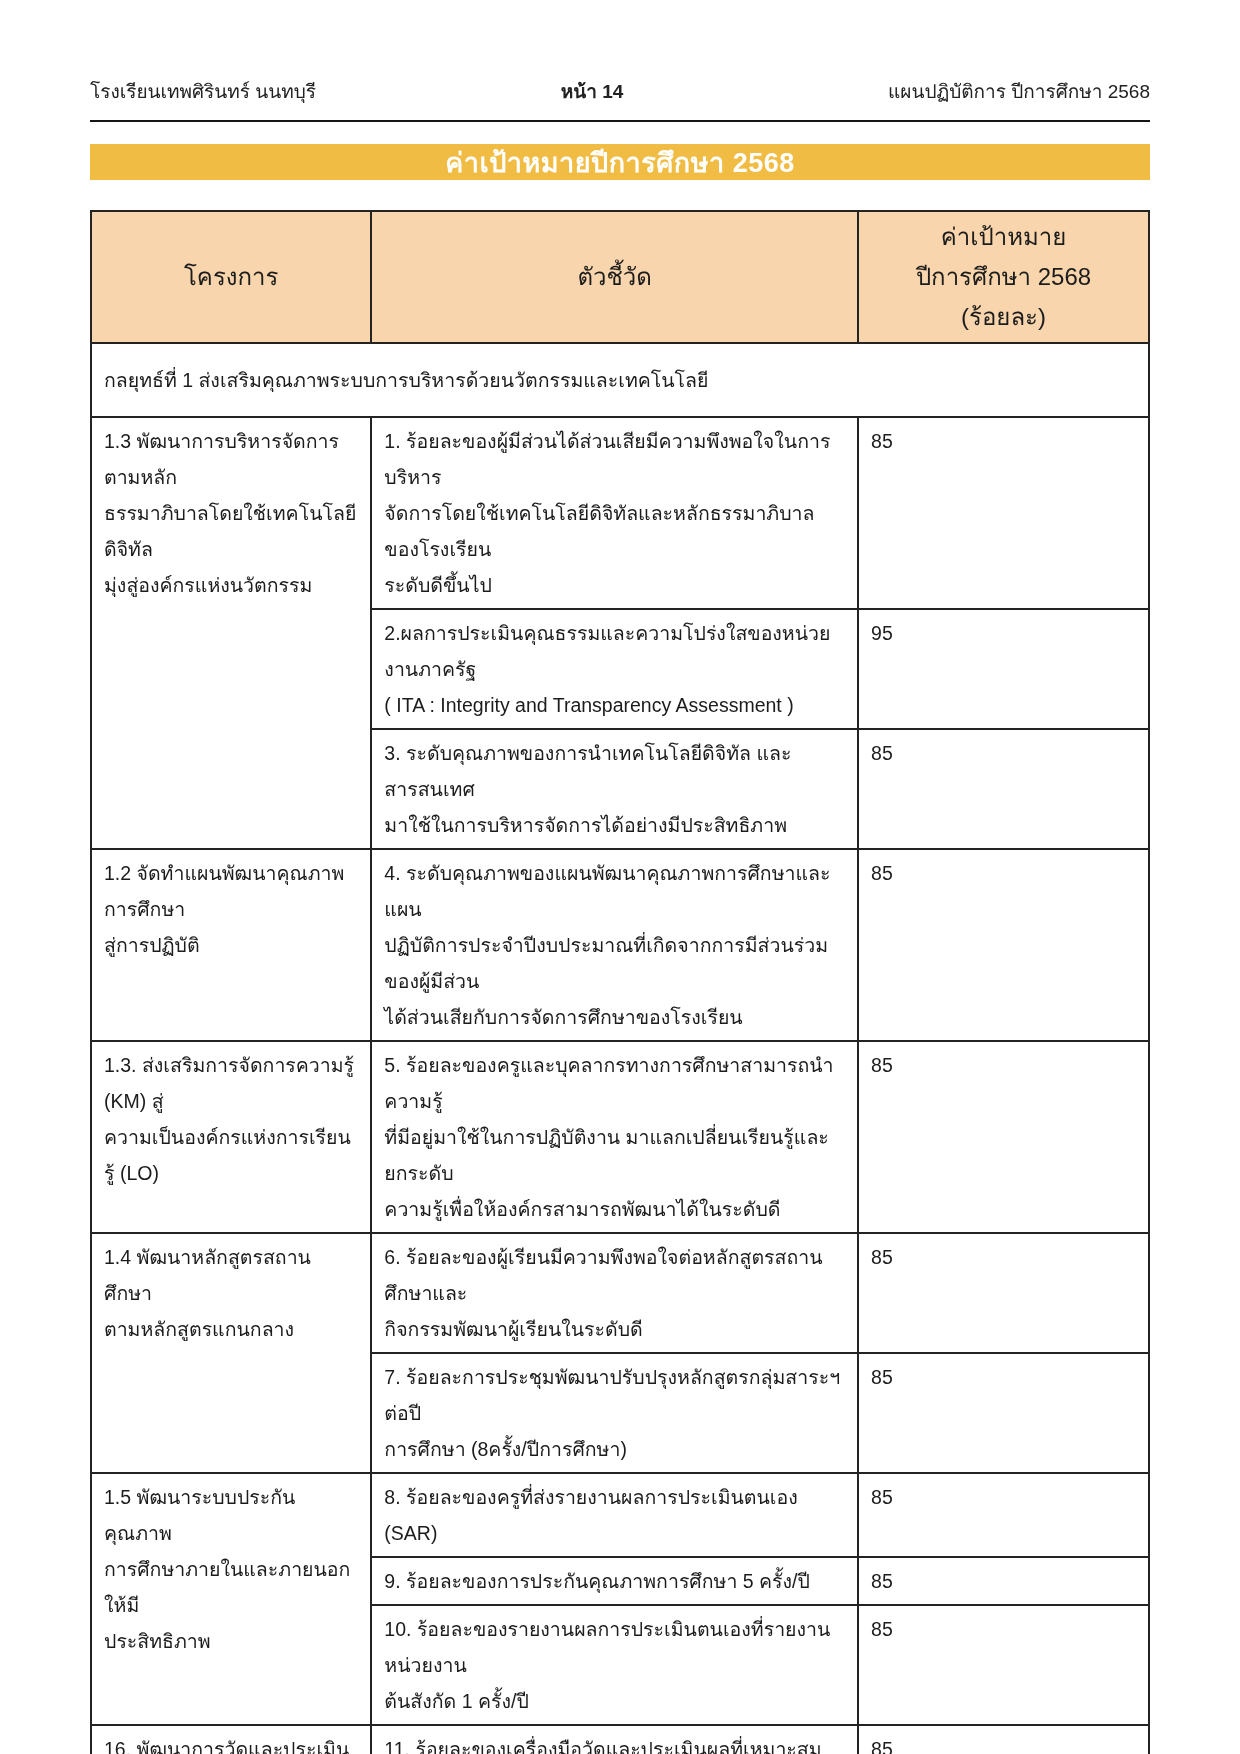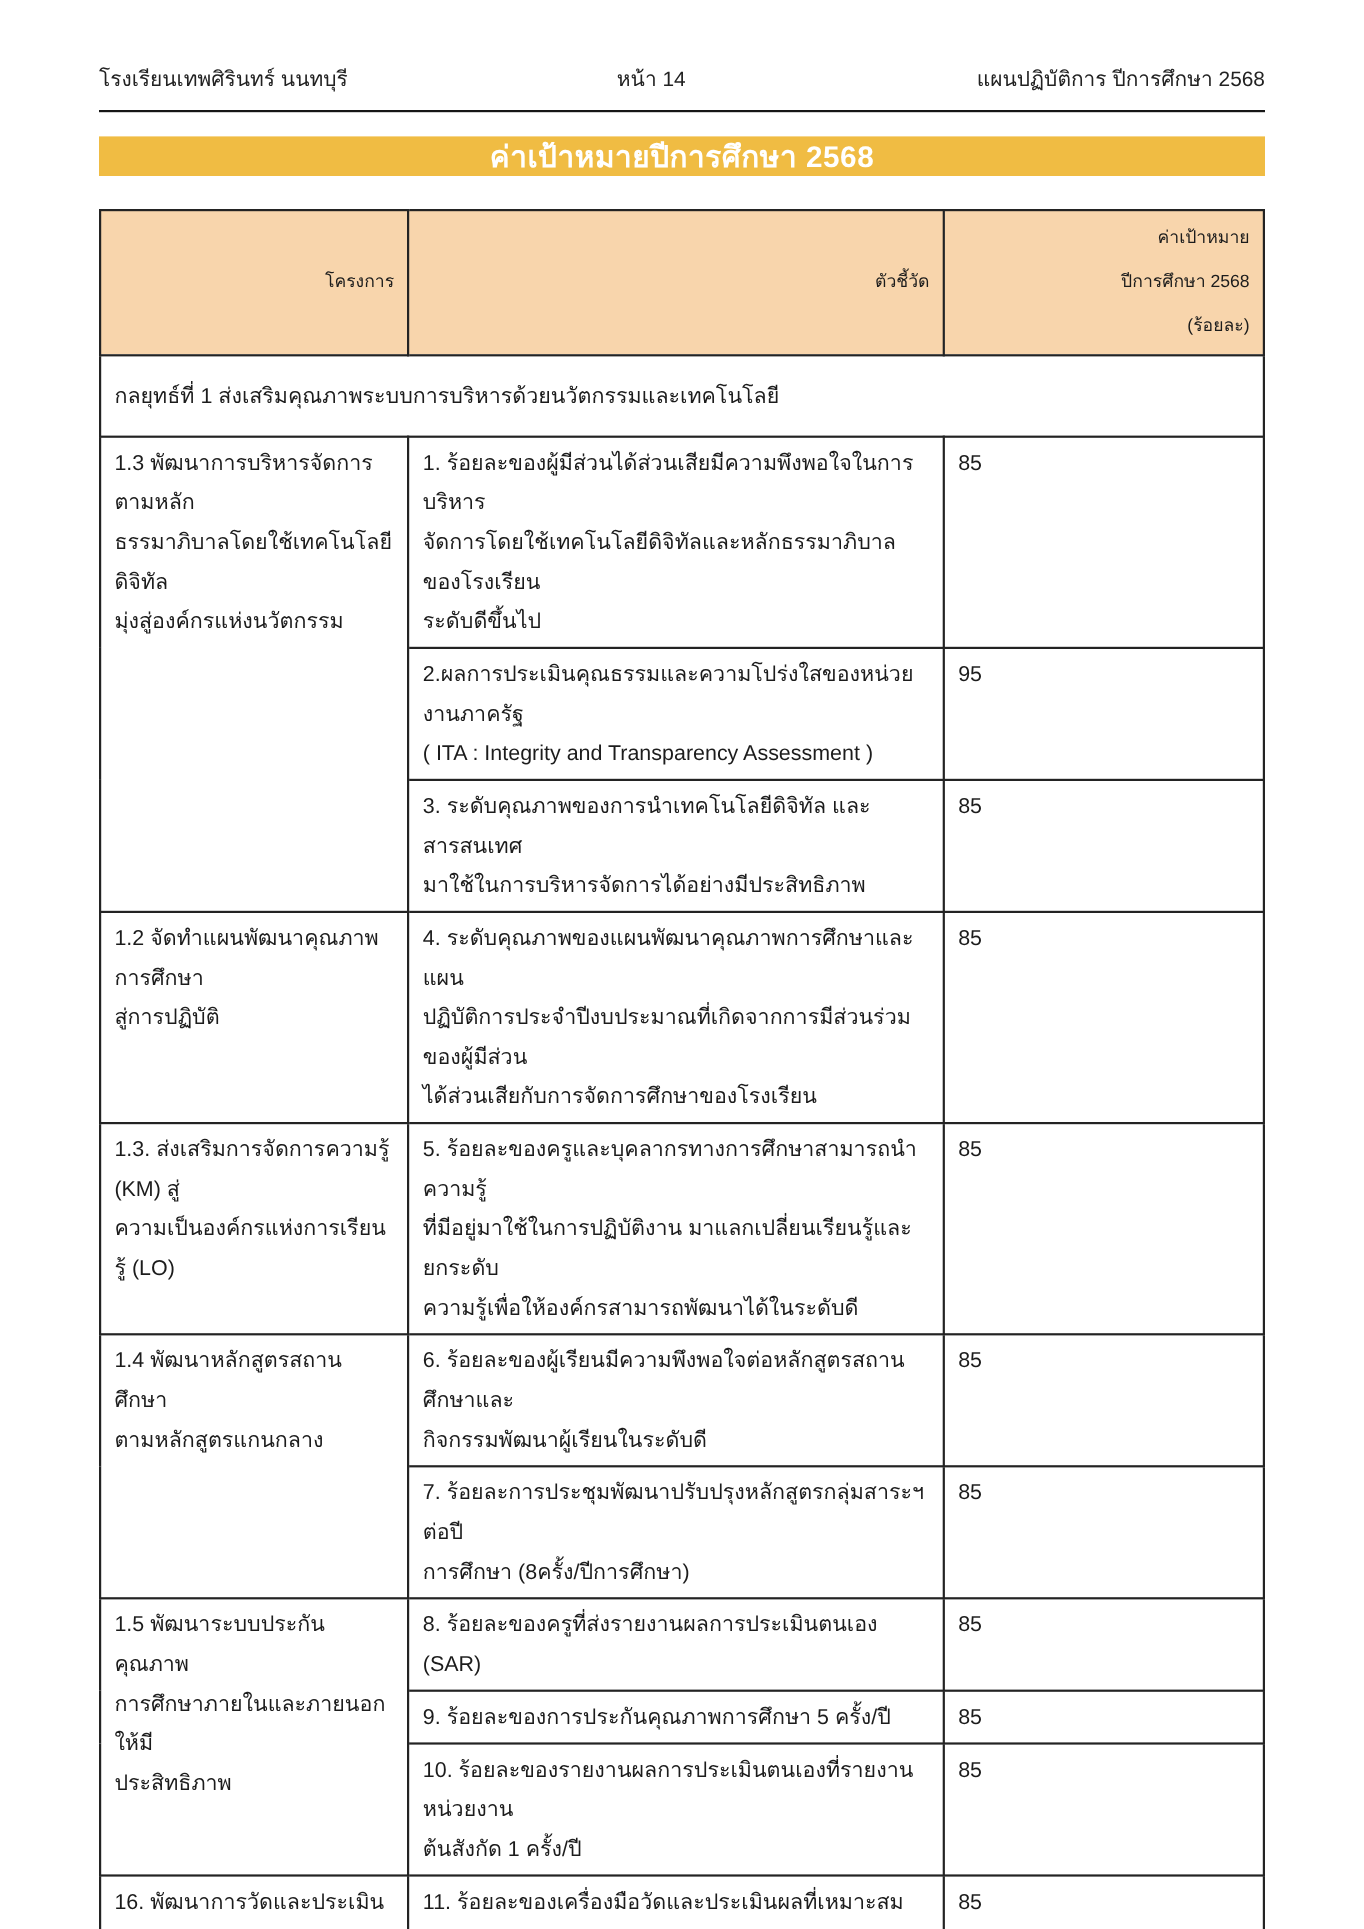--- a/index.html
+++ b/index.html
@@ -14,25 +14,25 @@
   }
   .content {
     width: 1060px;
     margin: 0 auto;
   }
   
   .page-head {
     display: flex;
     justify-content: space-between;
     align-items: flex-end;
-    padding-top: 56px;
+    padding-top: 76px;
     font-size: 19px;
     color: #222;
   }
-  .page-head .mid { position: relative; left: -10px; }
+  .page-head .mid { position: relative; left: -10px; font-weight: bold; }
   .head-rule {
     border: none;
     border-top: 2.5px solid #161616;
     margin: 14px 0 0 0;
   }
   
   .banner {
     margin-top: 22px;
     height: 36px;
     background: #f0bc43;
@@ -59,25 +59,25 @@
     padding: 5px 12px;
     white-space: pre-line;
     overflow: hidden;
   }
   col.c-project  { width: 26.5%; }
   col.c-indicator{ width: 46.0%; }
   col.c-target   { width: 27.5%; }
   table.targets thead th {
     background: #f8d5ac;
     font-weight: normal;
-    text-align: right;
+    text-align: center;
     vertical-align: middle;
     height: 120px;
     line-height: 40px;
-    font-size: 16px;
+    font-size: 24px;
   }
   tr.strategy-row td {
     height: 42px;
     line-height: 30px;
     padding: 21px 12px;
     white-space: normal;
     font-size: 19.5px;
   }
   td.cell-target {
     text-align: left;

